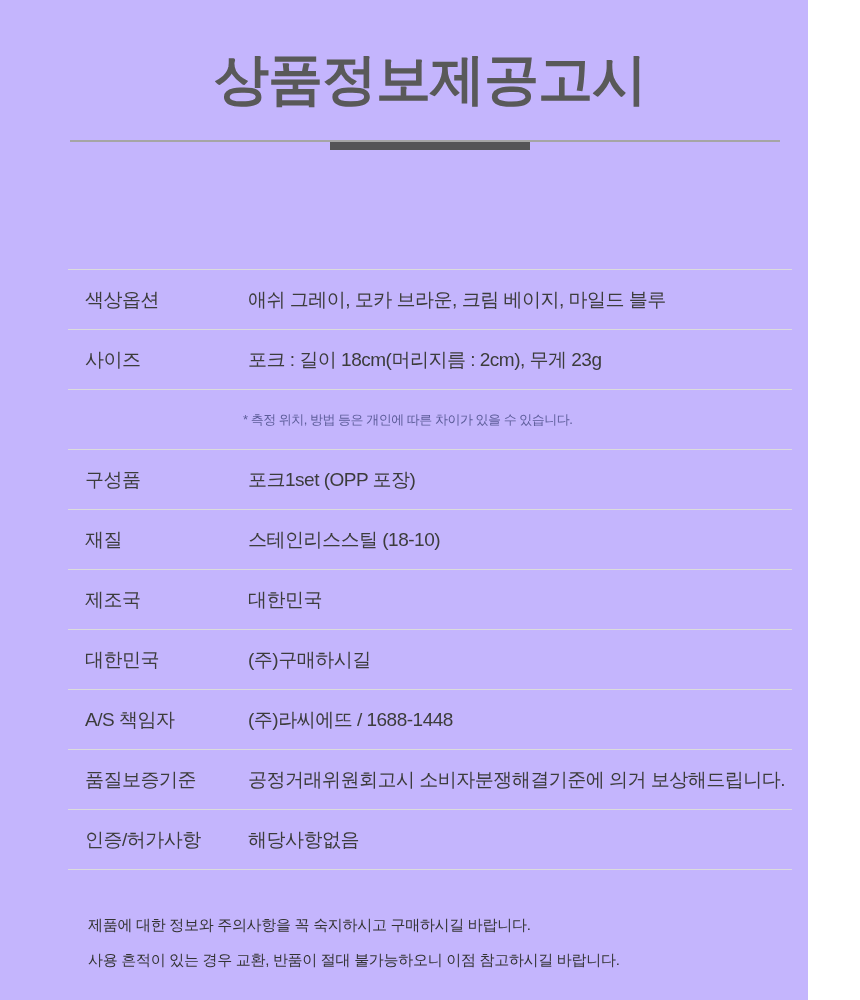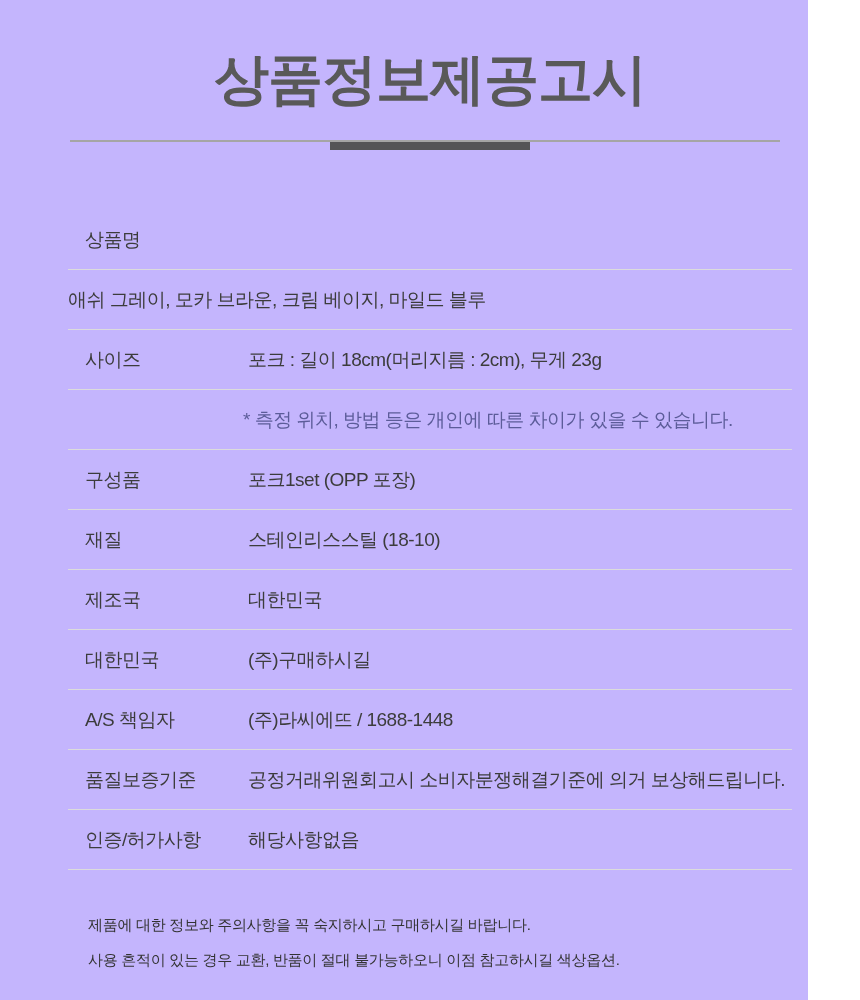--- a/index.html
+++ b/index.html
@@ -67,21 +67,21 @@
     white-space: nowrap;
   }
   .cell.value {
     font-size: 19px;
     color: #3c3c3c;
     letter-spacing: -0.5px;
     white-space: nowrap;
   }
   .note-row .note {
     padding-left: 175px;
-    font-size: 19px;
+    font-size: 13px;
     letter-spacing: -0.5px;
     color: #5c5c99;
     white-space: nowrap;
   }
   .footer-notes {
     position: absolute;
     top: 901px;
     left: 76px;
     width: 720px;
   }
@@ -100,24 +100,24 @@
 <div class="page">
 
   <h1 class="page-title">상품정보제공고시</h1>
 
   <div class="title-rule-thin"></div>
   <div class="title-rule-thick"></div>
 
   <div class="info-table">
 
     <div class="row">
-      <div class="cell label">상품명</div>
     </div>
 
     <div class="row">
+      <div class="cell label">색상옵션</div>
       <div class="cell value">애쉬 그레이, 모카 브라운, 크림 베이지, 마일드 블루</div>
     </div>
 
     <div class="row">
       <div class="cell label">사이즈</div>
       <div class="cell value">포크 : 길이 18cm(머리지름 : 2cm), 무게 23g</div>
     </div>
 
     <div class="row note-row">
       <div class="note">* 측정 위치, 방법 등은 개인에 따른 차이가 있을 수 있습니다.</div>
@@ -155,16 +155,16 @@
 
     <div class="row">
       <div class="cell label">인증/허가사항</div>
       <div class="cell value">해당사항없음</div>
     </div>
 
   </div>
 
   <div class="footer-notes">
     <p>제품에 대한 정보와 주의사항을 꼭 숙지하시고 구매하시길 바랍니다.</p>
-    <p>사용 흔적이 있는 경우 교환, 반품이 절대 불가능하오니 이점 참고하시길 색상옵션.</p>
+    <p>사용 흔적이 있는 경우 교환, 반품이 절대 불가능하오니 이점 참고하시길 바랍니다.</p>
   </div>
 
 </div>
 
 </body></html>

